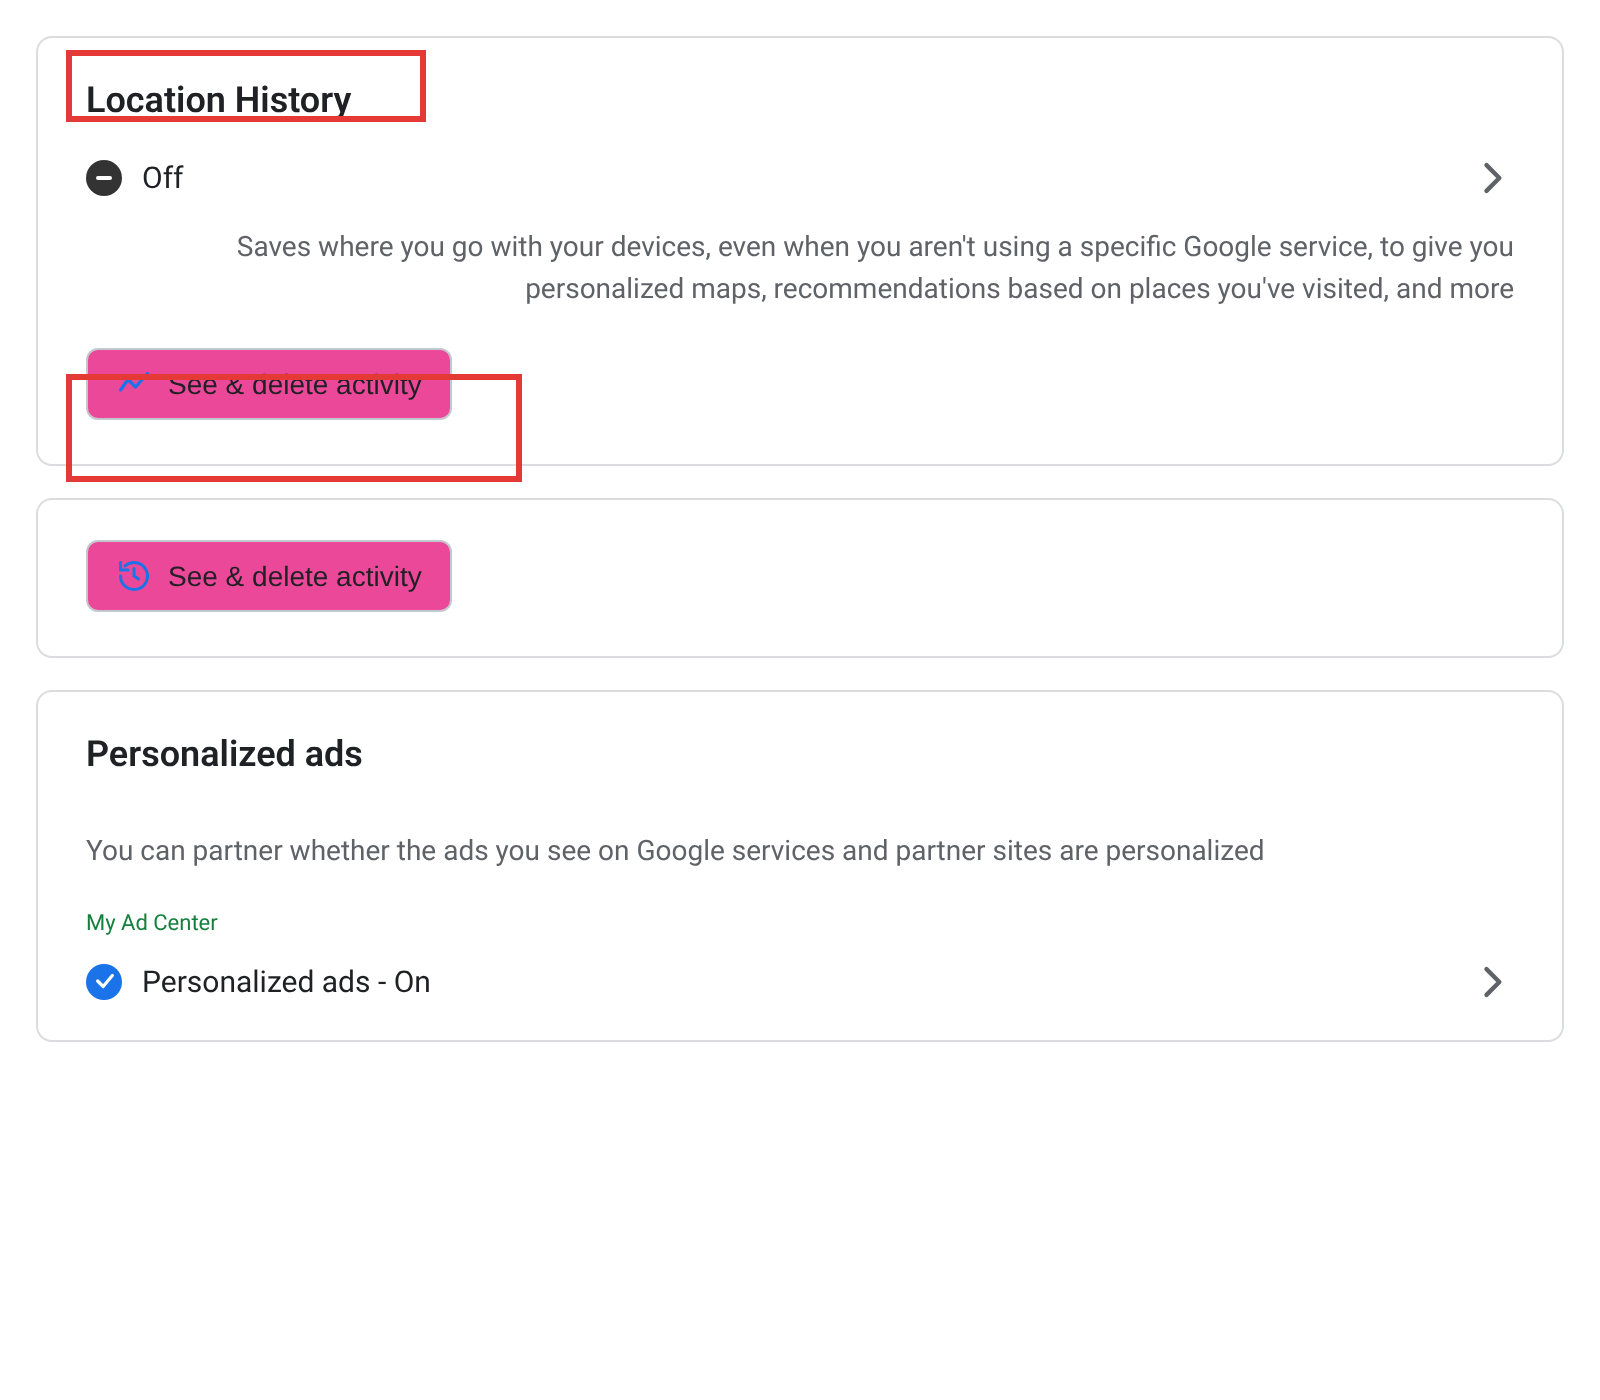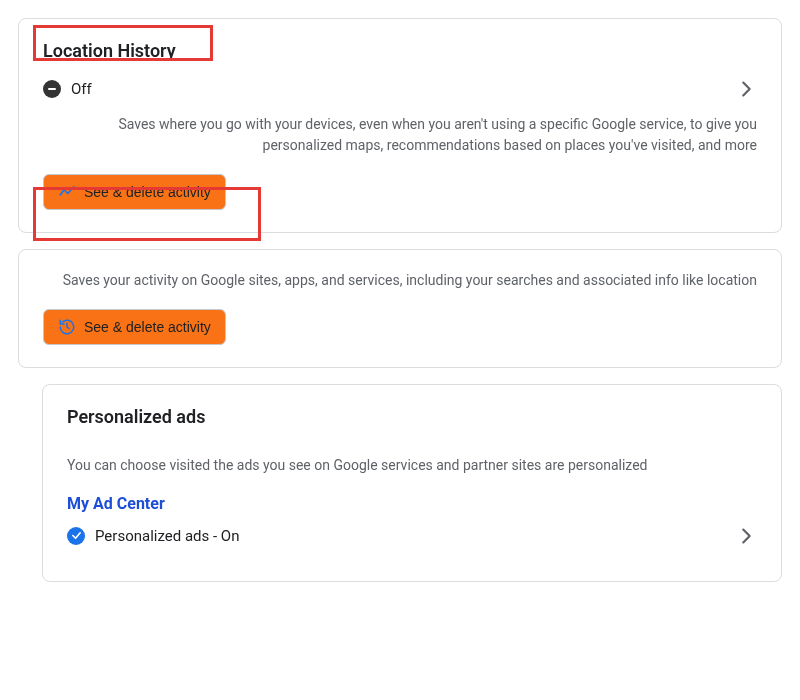--- a/index.html
+++ b/index.html
@@ -54,21 +54,21 @@
     font-size: 14px;
     color: #5f6368;
     line-height: 1.5;
     margin: 10px 0 18px 0;
   }
   .action-btn {
     display: inline-flex;
     align-items: center;
     gap: 8px;
     border: 1px solid #c4c7cc;
-    background: #f97316;
+    background: #ec4899;
     border-radius: 6px;
     padding: 8px 14px;
     font-size: 14px;
     font-weight: 500;
     color: #202124;
     cursor: pointer;
     line-height: 1;
   }
   .icon { display: inline-flex; align-items: center; justify-content: center; }
   .pause-badge {
@@ -86,23 +86,23 @@
   .check-badge {
     width: 18px; height: 18px;
     border-radius: 50%;
     background: #1a73e8;
     display: inline-flex; align-items: center; justify-content: center;
   }
   .chevron {
     color: #5f6368;
   }
   .subhead {
-    font-size: 16px;
-    font-weight: 700;
-    color: #1d4ed8;
+    font-size: 11px;
+    font-weight: 400;
+    color: #15803d;
     margin: 4px 0 12px 0;
   }
   
   .highlight {
     position: absolute;
     border: 3px solid #e53935;
     pointer-events: none;
   }
 </style>
 </head>
@@ -134,38 +134,37 @@
           <polyline points="3 16 8 9 13 14 21 5"></polyline>
         </svg>
     </span>
     <span>See &amp; delete activity</span>
   </button>
 </div>
 
 <div class="card">
 
 
-  <p class="desc">Saves your activity on Google sites, apps, and services, including your searches and associated info like location</p>
 
   <button class="action-btn">
     <span class="icon">
       <svg width="18" height="18" viewBox="0 0 24 24" fill="none" stroke="#1a73e8" stroke-width="2" stroke-linecap="round" stroke-linejoin="round">
         <path d="M3 12a9 9 0 1 0 3-6.7"></path>
         <polyline points="3 3 3 8 8 8"></polyline>
         <polyline points="12 7 12 12 15 14"></polyline>
       </svg>
     </span>
     <span>See &amp; delete activity</span>
   </button>
 </div>
 
-<div class="card" style="padding-bottom:34px;margin-left:24px;">
+<div class="card" style="padding-bottom:18px;">
   <h2 class="card-title">Personalized ads</h2>
 
-  <p class="sub-desc">You can choose visited the ads you see on Google services and partner sites are personalized</p>
+  <p class="sub-desc">You can partner whether the ads you see on Google services and partner sites are personalized</p>
 
   <div class="subhead">My Ad Center</div>
 
   <div class="status-row" style="margin-bottom:0;gap:21px;">
     <div class="status-left">
       <span class="icon check-badge">
         <svg width="11" height="11" viewBox="0 0 24 24" fill="none" stroke="#fff" stroke-width="3.5" stroke-linecap="round" stroke-linejoin="round">
             <polyline points="4 12 10 18 20 6"></polyline>
           </svg>
       </span>

